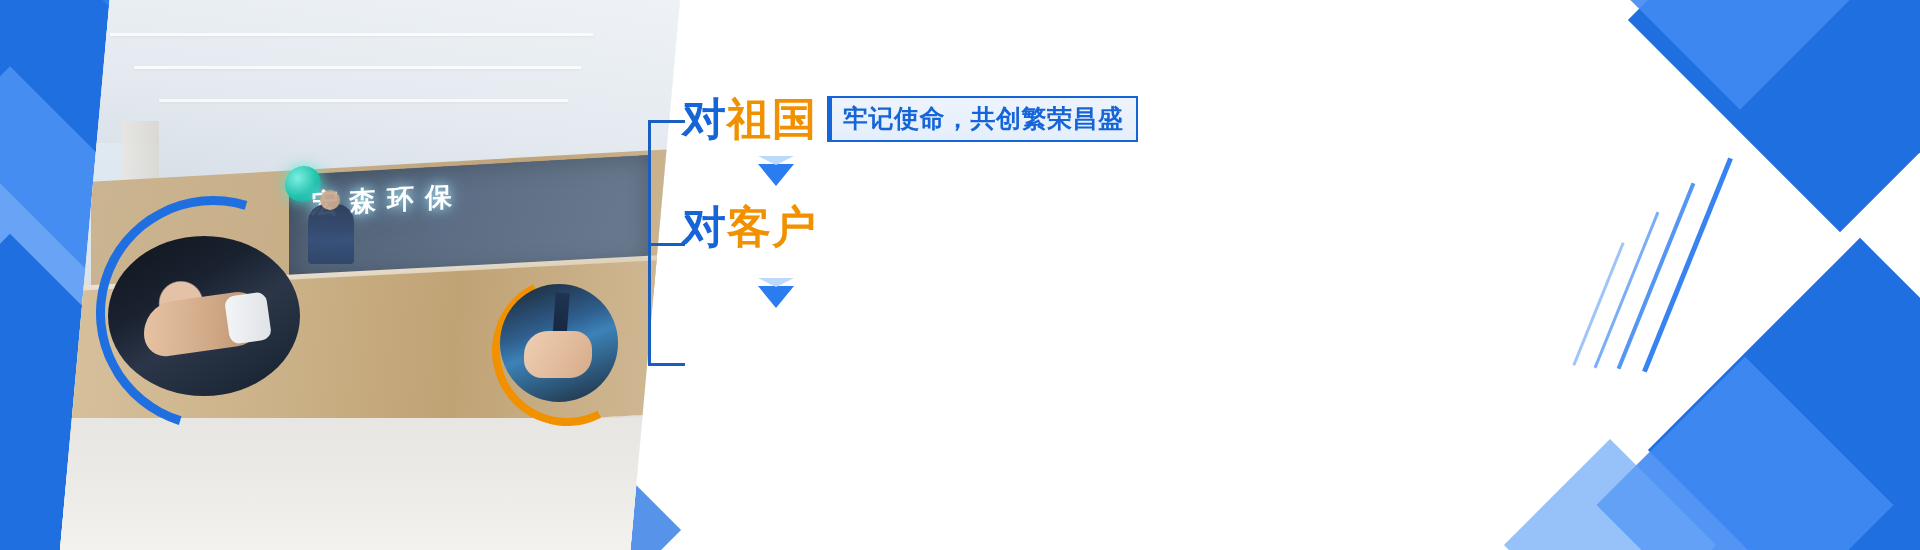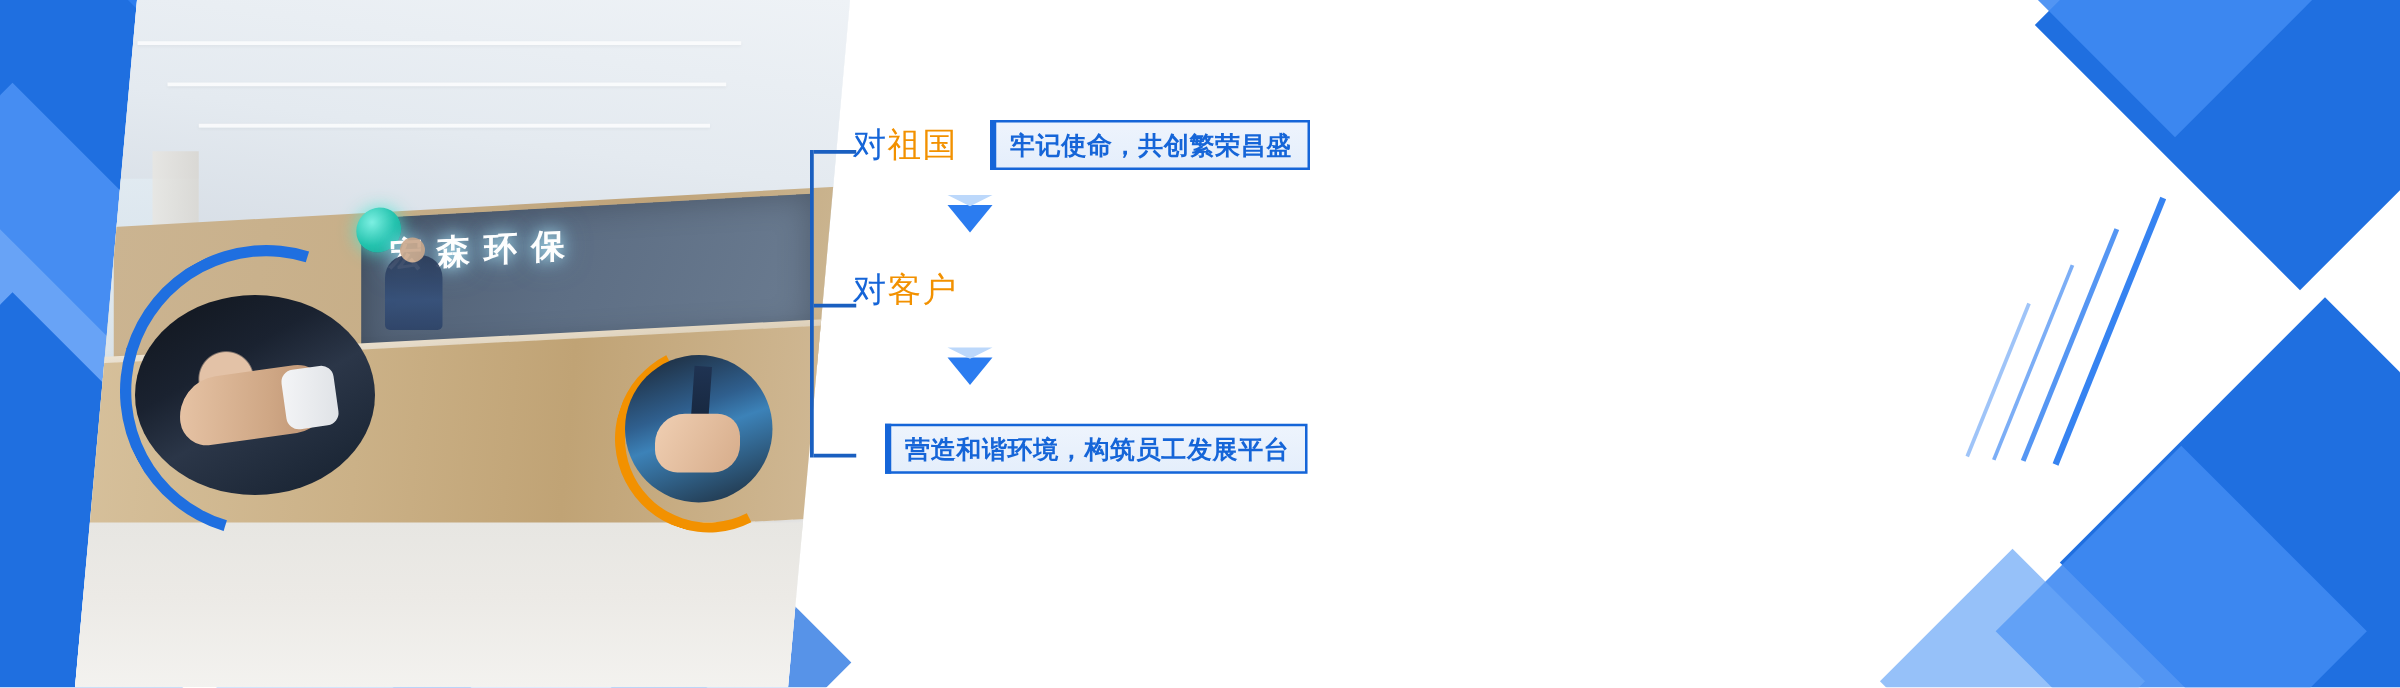--- a/index.html
+++ b/index.html
@@ -174,38 +174,38 @@
   }
   .brace .tick{
     position:absolute;left:0;width:34px;height:3px;background:#1a5fc0;
   }
   .tk1{top:0;}
   .tk2{top:123px;}
   .tk3{top:243px;}
 
   .row{position:absolute;left:34px;display:flex;align-items:center;}
   .r1{top:18px;}
-  .r2{top:141px;}
+  .r2{top:127px;}
   .r3{top:261px;}
 
   .lead{
     font-family:"DejaVu Sans","Liberation Sans",sans-serif;
-    font-size:27px;font-weight:400;line-height:1;white-space:nowrap;
+    font-size:44px;font-weight:700;line-height:1;white-space:nowrap;
     letter-spacing:1px;
   }
   .lead .blue{color:#1565d8;}
   .lead .orange{color:#f29100;}
 
   .tag{
-    margin-left:26px;position:relative;
+    margin-left:10px;position:relative;
     padding:9px 14px 9px 16px;
     background:linear-gradient(180deg,#eef4fd 0%,#e4eefb 100%);
     color:#1565d8;
     font-family:"DejaVu Sans","Liberation Sans",sans-serif;
-    font-size:20px;font-weight:700;white-space:nowrap;line-height:1.1;
+    font-size:25px;font-weight:700;white-space:nowrap;line-height:1.1;
     letter-spacing:.5px;
   }
   .tag:before{
     content:"";position:absolute;left:0;top:0;width:5px;height:100%;
     background:#1565d8;
   }
   .tag:after{
     content:"";position:absolute;left:0;top:0;right:0;bottom:0;
     border:2px solid #1565d8;pointer-events:none;
   }
@@ -295,17 +295,16 @@
 
     <div class="row r2">
       <div class="lead">
         <span class="blue">对</span><span class="orange">客户</span>
       </div>
     </div>
 
     <div class="arrow a2"></div>
 
     <div class="row r3">
-      <div class="tag">营造和谐环境，构筑员工发展平台</div>
     </div>
 
   </div>
 </div>
 
 </body></html>

